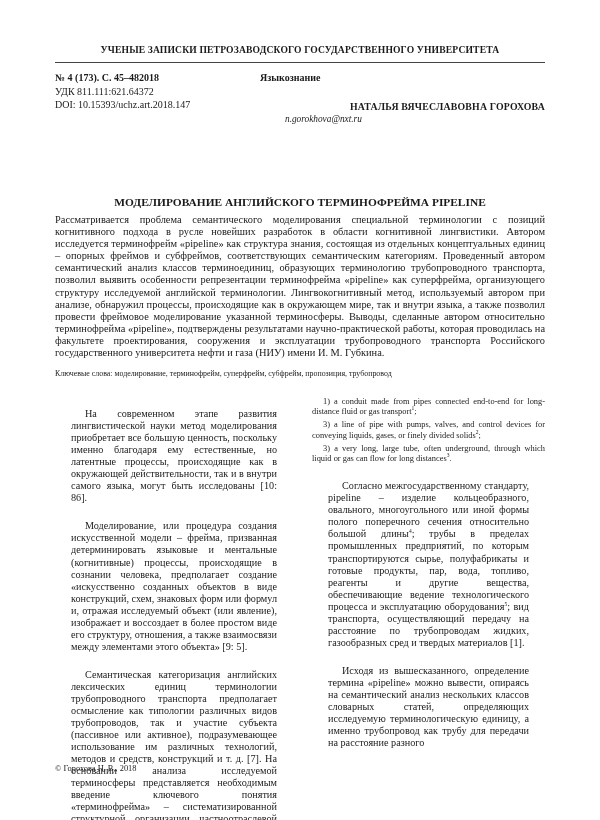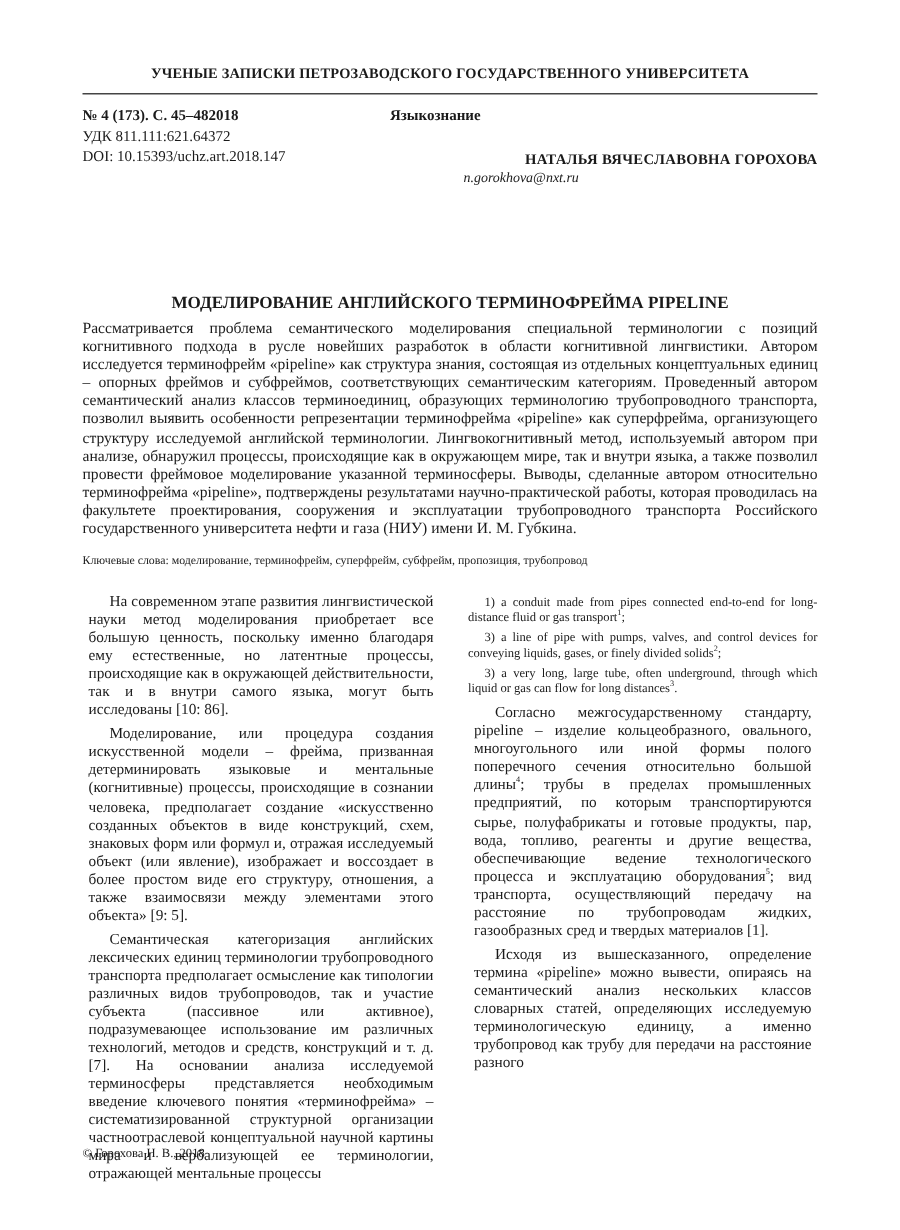--- a/index.html
+++ b/index.html
@@ -19,39 +19,39 @@
     display: flex; justify-content: flex-start; font-size: 10px; font-weight: bold;
   }
   .meta-row .section { position: absolute; left: 205px; }
   .udk { position: absolute; top: 86px; left: 0; font-size: 10px; text-align: right; }
   .doi { position: absolute; top: 99px; left: 0; font-size: 10px; }
   .author-block {
     position: absolute; top: 102px; left: 230px; width: 260px;
     font-size: 9.3px; line-height: 10.9px; text-align: justify;
   }
   .author-name { text-align: right; font-weight: bold; font-size: 9.8px; letter-spacing: 0.2px; margin-bottom: 1px; }
-  .author-email { font-style: italic; margin-left: 24px; }
+  .author-email { font-style: italic; }
   .article-title {
     position: absolute; top: 196px; left: 0; width: 490px; text-align: center;
     font-weight: bold; font-size: 11.4px;
   }
   .abstract {
     position: absolute; top: 214px; left: 0; width: 490px;
     font-size: 10.4px; line-height: 12.1px; text-align: justify;
   }
   .keywords {
     position: absolute; top: 369px; left: 0; width: 490px; font-size: 7.9px;
   }
   .col {
     position: absolute; top: 392px; width: 238px;
     font-size: 10.2px; line-height: 12.05px; text-align: justify;
   }
   .col.left { left: 0; }
   .col.right { left: 257px; width: 233px; }
-  .col p { margin: 4px; text-indent: 14px; }
+  .col p { margin: 16px; text-indent: 14px; }
   .col p.noindent { text-indent: 0; }
   .defs { font-size: 8.4px; line-height: 10.2px; margin: 5px 0 6px 0; }
   .defs p { text-indent: 11px; margin: 0 0 3px 0; }
   sup { font-size: 5.5px; vertical-align: super; line-height: 0; }
   .copyright { position: absolute; top: 764px; left: 0; font-size: 8.4px; }
 </style>
 </head>
 <body>
 
 <div class="page">

